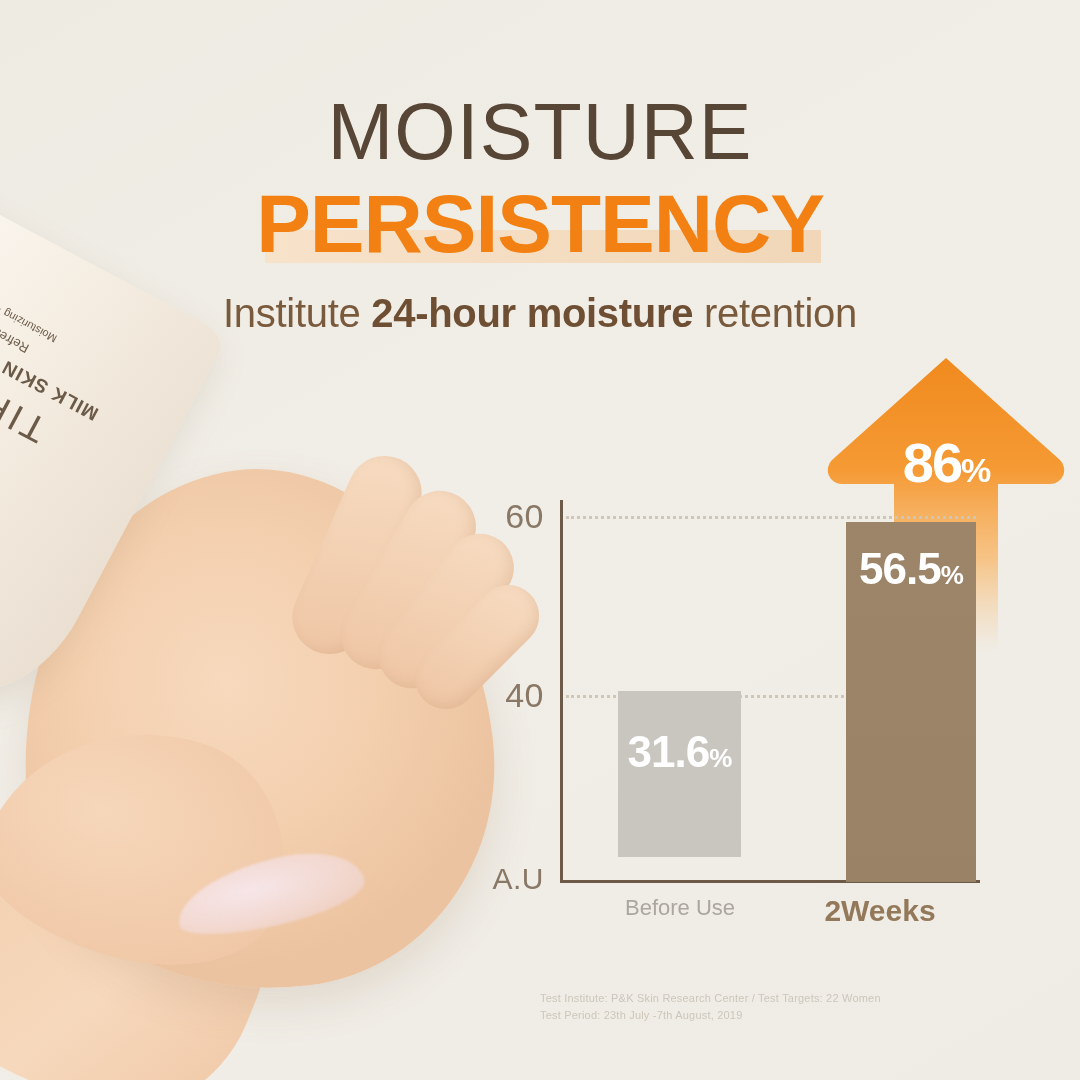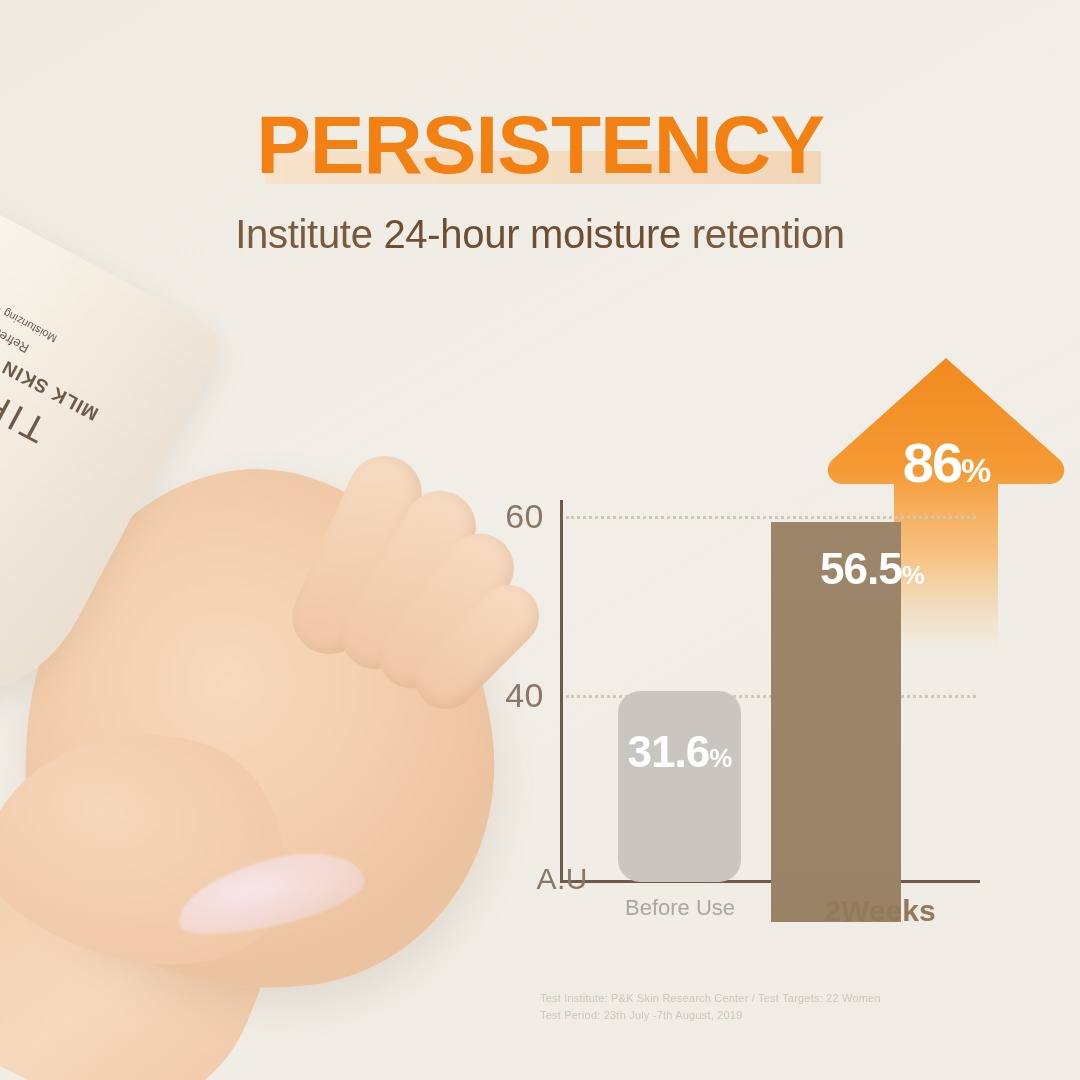--- a/index.html
+++ b/index.html
@@ -80,49 +80,47 @@
     position:absolute; left:265px; top:49px; width:556px; height:33px;
     background:linear-gradient(90deg,#f7e2ca 0%,#f4dcc0 55%,#f1d7b8 100%);
   }
   .t-persist {
     position:relative; font-size:82px; font-weight:700; color:#f28012;
     letter-spacing:-1px; line-height:1.05;
   }
   .t-sub {
     margin-top:22px; font-size:40px; color:#7a5a3c; font-weight:400; letter-spacing:-.3px;
   }
-  .t-sub b { font-weight:400; color:#6f4f33; }
+  .t-sub b { font-weight:700; color:#6f4f33; }
 
   
   .chart { position:absolute; left:0; top:0; width:1080px; height:1080px; }
   .axis-v { position:absolute; left:560px; top:500px; width:3px; height:382px; background:#6e5a48; }
   .axis-h { position:absolute; left:560px; top:880px; width:420px; height:3px; background:#6e5a48; }
   .grid {
     position:absolute; left:566px; height:0;
     border-top:3px dotted #cfc6b7; width:410px;
   }
   .g60 { top:516px; }
   .g30 { top:695px; }
   .ytick {
     position:absolute; right:0; font-size:34px; color:#8a7866; letter-spacing:.5px;
   }
   .yt60 { left:500px; top:497px; width:44px; text-align:right; }
   .yt30 { left:500px; top:676px; width:44px; text-align:right; }
-  .ytau { left:488px; top:862px; width:56px; text-align:right; font-size:30px;margin-left:44px; }
+  .ytau { left:488px; top:862px; width:56px; text-align:right; font-size:30px; }
 
   .bar { position:absolute; }
   .bar1 {
-    left:618px; top:691px; width:123px; height:191px;
+    left:618px; top:691px; width:123px; height:166px;
     background:#c9c6c0;
-    border-radius:22px;
   }
   .bar2 {
-    left:771px; top:522px; width:130px; height:400px;
+    left:846px; top:522px; width:130px; height:360px;
     background:linear-gradient(180deg,#9c8569 0%,#9a8266 100%);
-    padding-left:36px;
   }
   .barlabel {
     position:absolute; width:100%; text-align:center; color:#fff; font-weight:700;
     font-size:44px; letter-spacing:-1px;
   }
   .bl1 { top:36px; }
   .bl2 { top:22px; }
   .barlabel .pct { font-size:26px; font-weight:700; }
 
   .xlabel { position:absolute; text-align:center; }
@@ -154,20 +152,21 @@
     <div class="tube">
 
       <div class="tube-txt tt-brand">TIRTIR</div>
       <div class="tube-txt tt-name">MILK SKIN TONER</div>
       <div class="tube-txt tt-sub">Refreshing Skin</div>
       <div class="tube-txt tt-sub2">Moisturizing · Soothing</div>
     </div>
   </div>
 
   <div class="title-wrap">
+    <div class="t-moisture">MOISTURE</div>
     <div class="persist-row">
       <div class="hl-band"></div>
       <div class="t-persist">PERSISTENCY</div>
     </div>
     <div class="t-sub"><span>Institute </span><b>24-hour moisture</b><span> retention</span></div>
   </div>
 
   <div class="chart">
 
     <div class="arrow">

